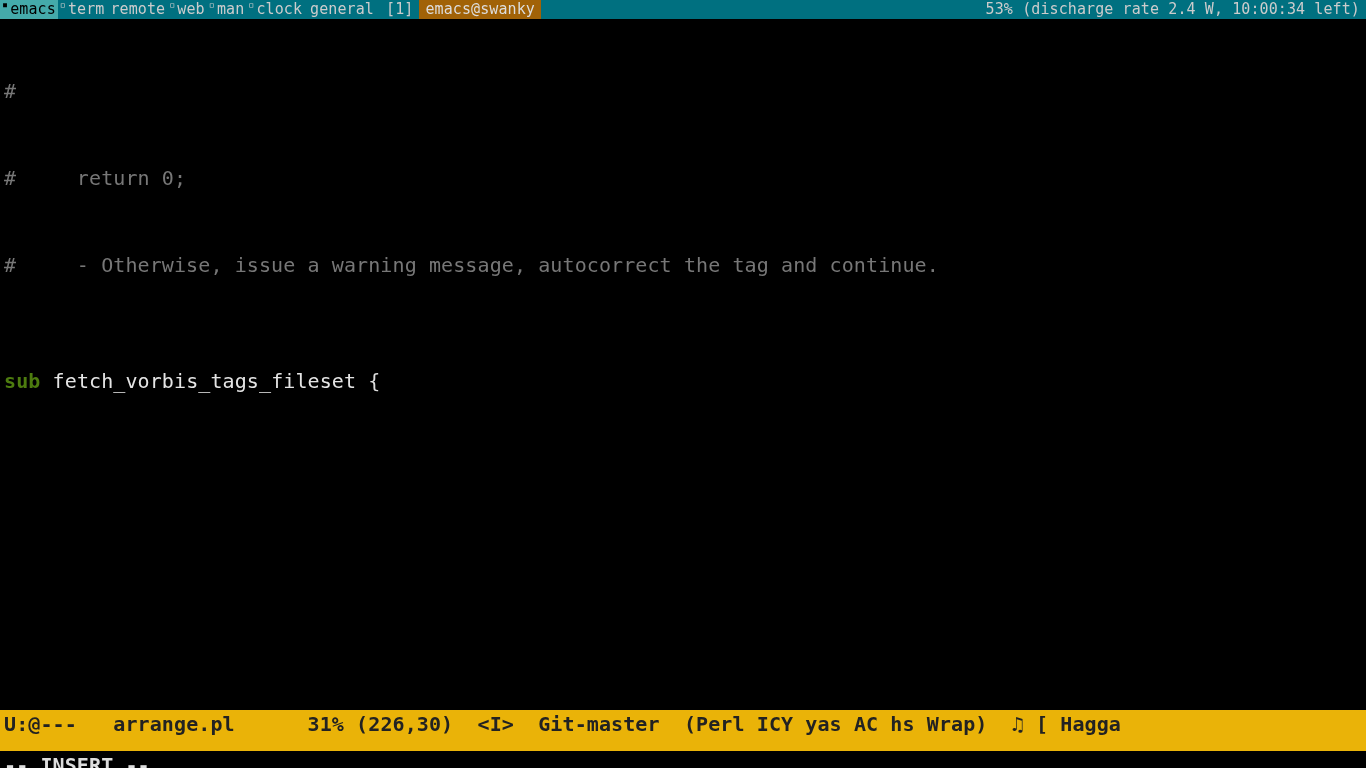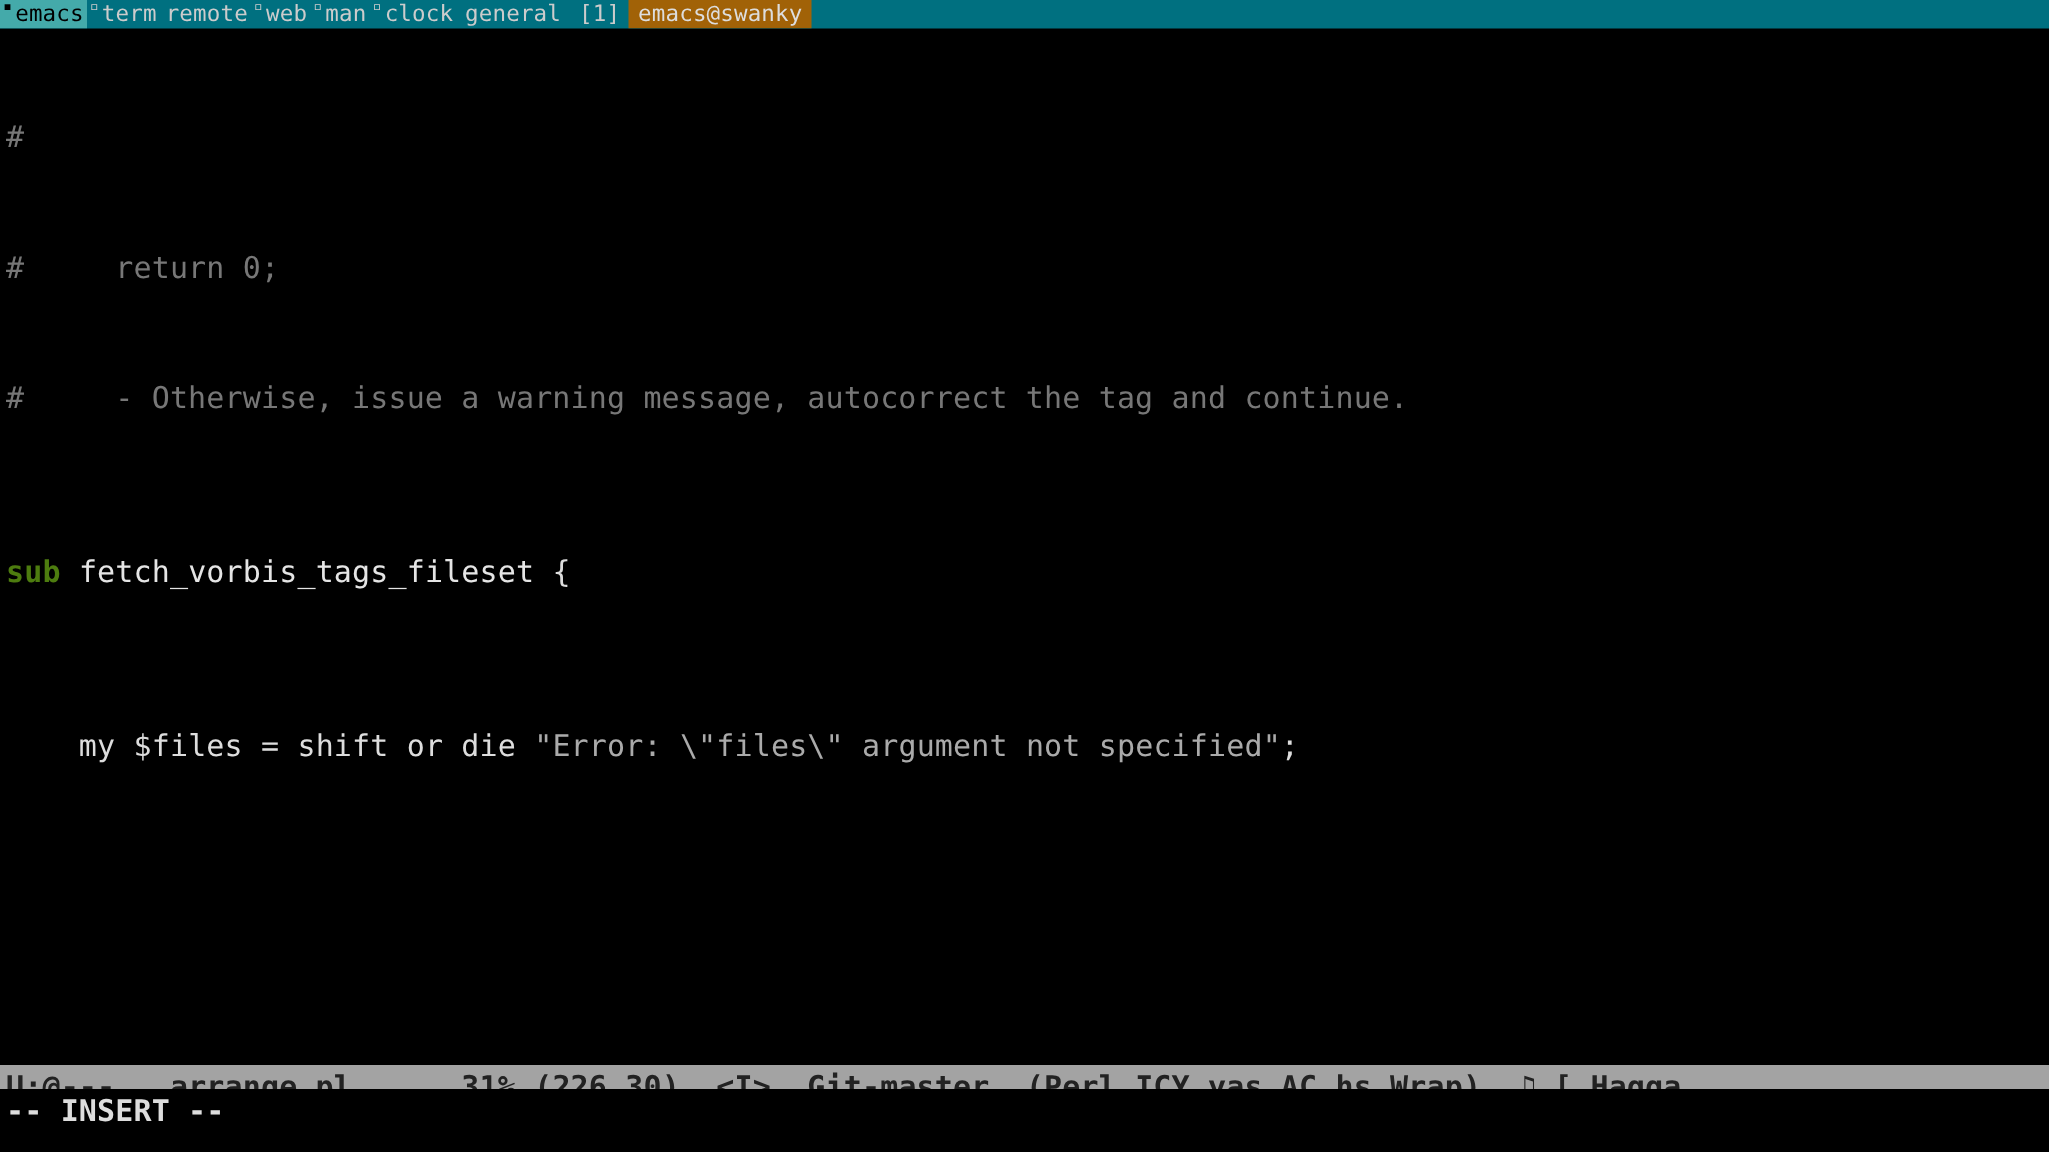--- a/index.html
+++ b/index.html
@@ -52,23 +52,23 @@
 
   .comment { color: #777; }
   .kw      { color: #4d7c0f; font-weight: bold; }
   .func    { color: #e5e5e5; }
   .str     { color: #aaa; }          
   .var     { color: #ddd; }
   .pun     { color: #ddd; }
 
   
   .modeline {
-    background: #a3a3a3;
+    background: #eab308;
     color: #222;
-    height: 16px;
+    height: 41px;
     font-size: 20px;
     line-height: 29px;
     padding: 0 4px;
     white-space: pre;
     overflow: hidden;
     font-weight: 600;
   }
   .modeline .fname { font-weight: bold; }
 
   
@@ -86,30 +86,30 @@
   <span class="tag active"><span class="dot">▪</span><span>emacs</span></span>
   <span class="tag"><span class="dot">▫</span><span>term</span></span>
   <span class="tag"><span class="dot"></span><span>remote</span></span>
   <span class="tag"><span class="dot">▫</span><span>web</span></span>
   <span class="tag"><span class="dot">▫</span><span>man</span></span>
   <span class="tag"><span class="dot">▫</span><span>clock</span></span>
   <span class="general">general</span>
   <span class="wsnum">[1]</span>
   <span class="title">emacs@swanky</span>
   <span class="spacer"></span>
+  <span class="status"><span>53%</span> <span>(discharge rate 2.4 W, 10:00:34 left)</span></span>
 </div>
 
 <div class="editor">
   <div class="line"><span class="comment">#</span></div>
   <div class="line"><span class="comment">#     return 0;</span></div>
   <div class="line"><span class="comment">#     - Otherwise, issue a warning message, autocorrect the tag and continue.</span></div>
 
   <div class="line"><span class="kw">sub</span> <span class="func">fetch_vorbis_tags_fileset</span><span class="pun"> {</span></div>
 
-  <div class="line"><span class="pun">    my </span><span class="var">$files</span><span class="pun"> = shift or die </span><span class="str">"Error: \"files\" argument not specified"</span><span class="pun">;</span></div>
 
   
   
 
   
   
   
   
   
   

